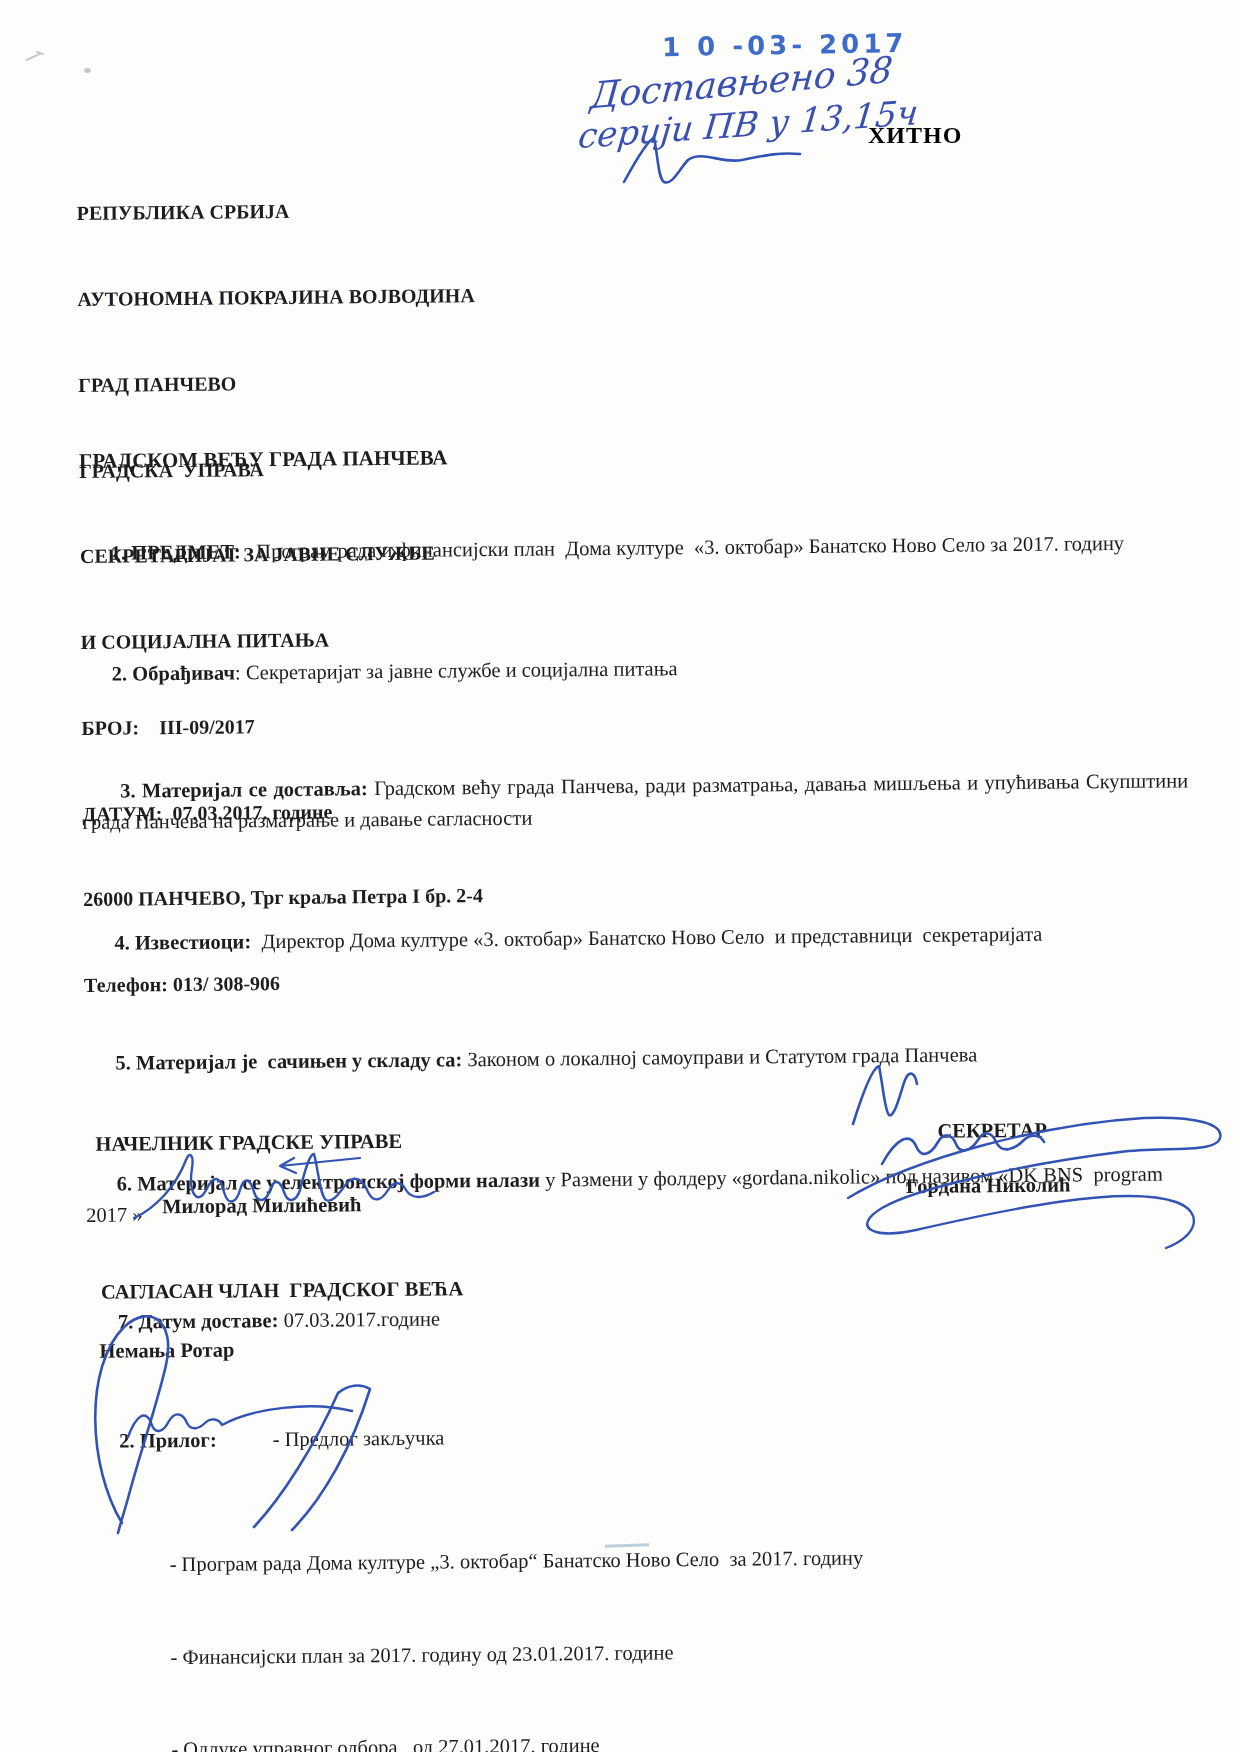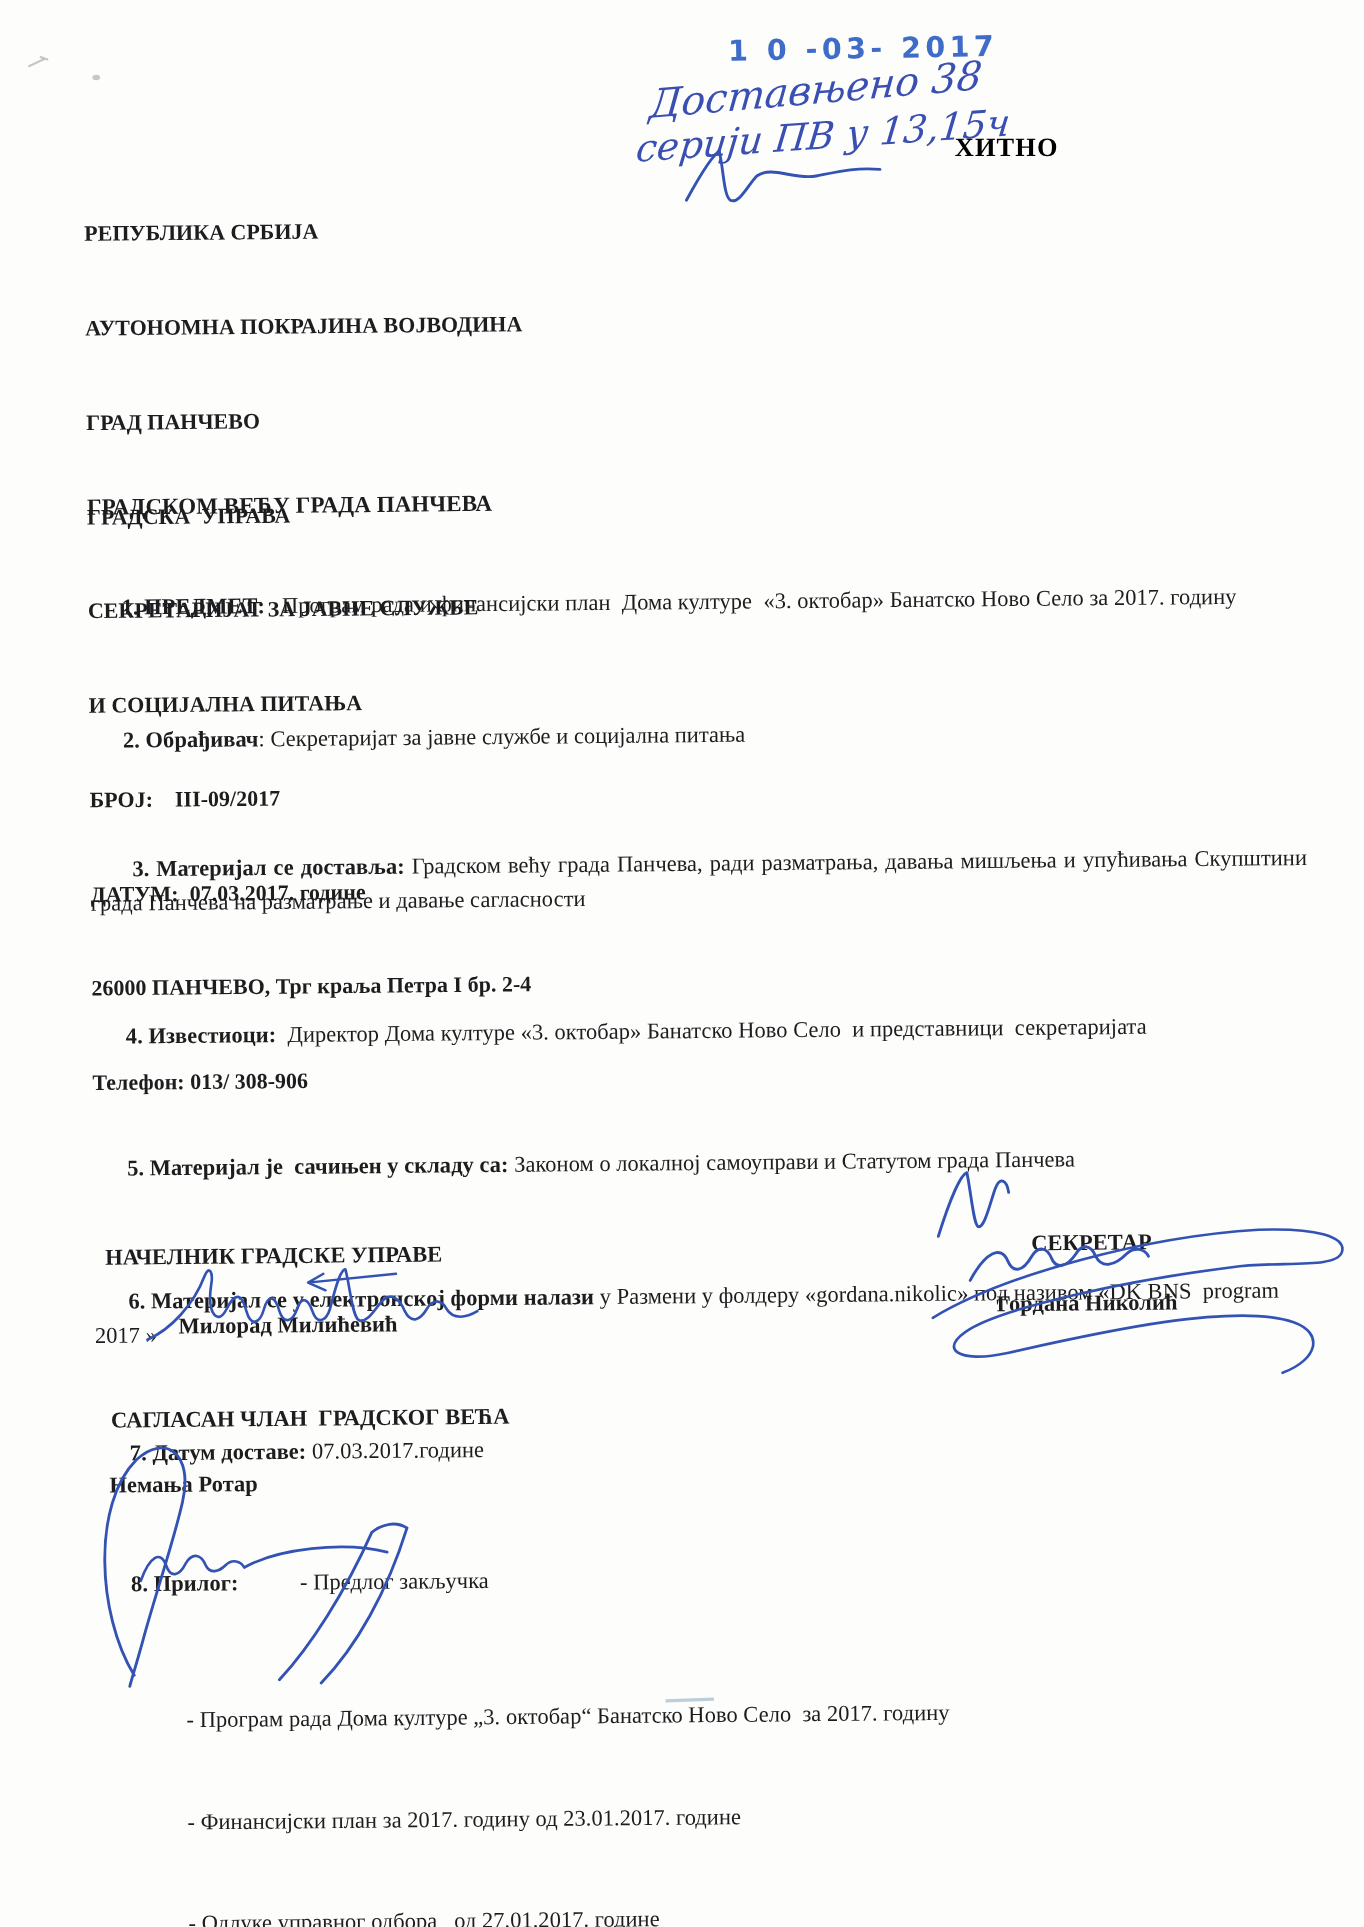--- a/index.html
+++ b/index.html
@@ -129,21 +129,21 @@
 
     <div class="item i6">
       <b>6. Материјал се у електронској форми налази</b><span class="val"> у Размени у фолдеру «gordana.nikolic» под називом «DK BNS  program 2017 »</span>
     </div>
 
     <div class="item i7">
       <b>7. Датум доставе:</b><span class="val"> 07.03.2017.године</span>
     </div>
 
     <div class="item i8">
-      <b>8. Прилог:</b><span class="val att-first">- Предлог закључка</span>
+      <b>2. Прилог:</b><span class="val att-first">- Предлог закључка</span>
       <div class="att-list">
         <div>- Програм рада Дома културе „3. октобар“ Банатско Ново Село  за 2017. годину</div>
         <div>- Финансијски план за 2017. годину од 23.01.2017. године</div>
         <div>- Одлуке управног одбора   од 27.01.2017. године</div>
       </div>
     </div>
   </div>
 
   <div class="abs sig-title" style="left:86px;top:1133px;">НАЧЕЛНИК ГРАДСКЕ УПРАВЕ</div>
   <div class="abs sig-name" style="left:152px;top:1196px;">Милорад Милићевић</div>

